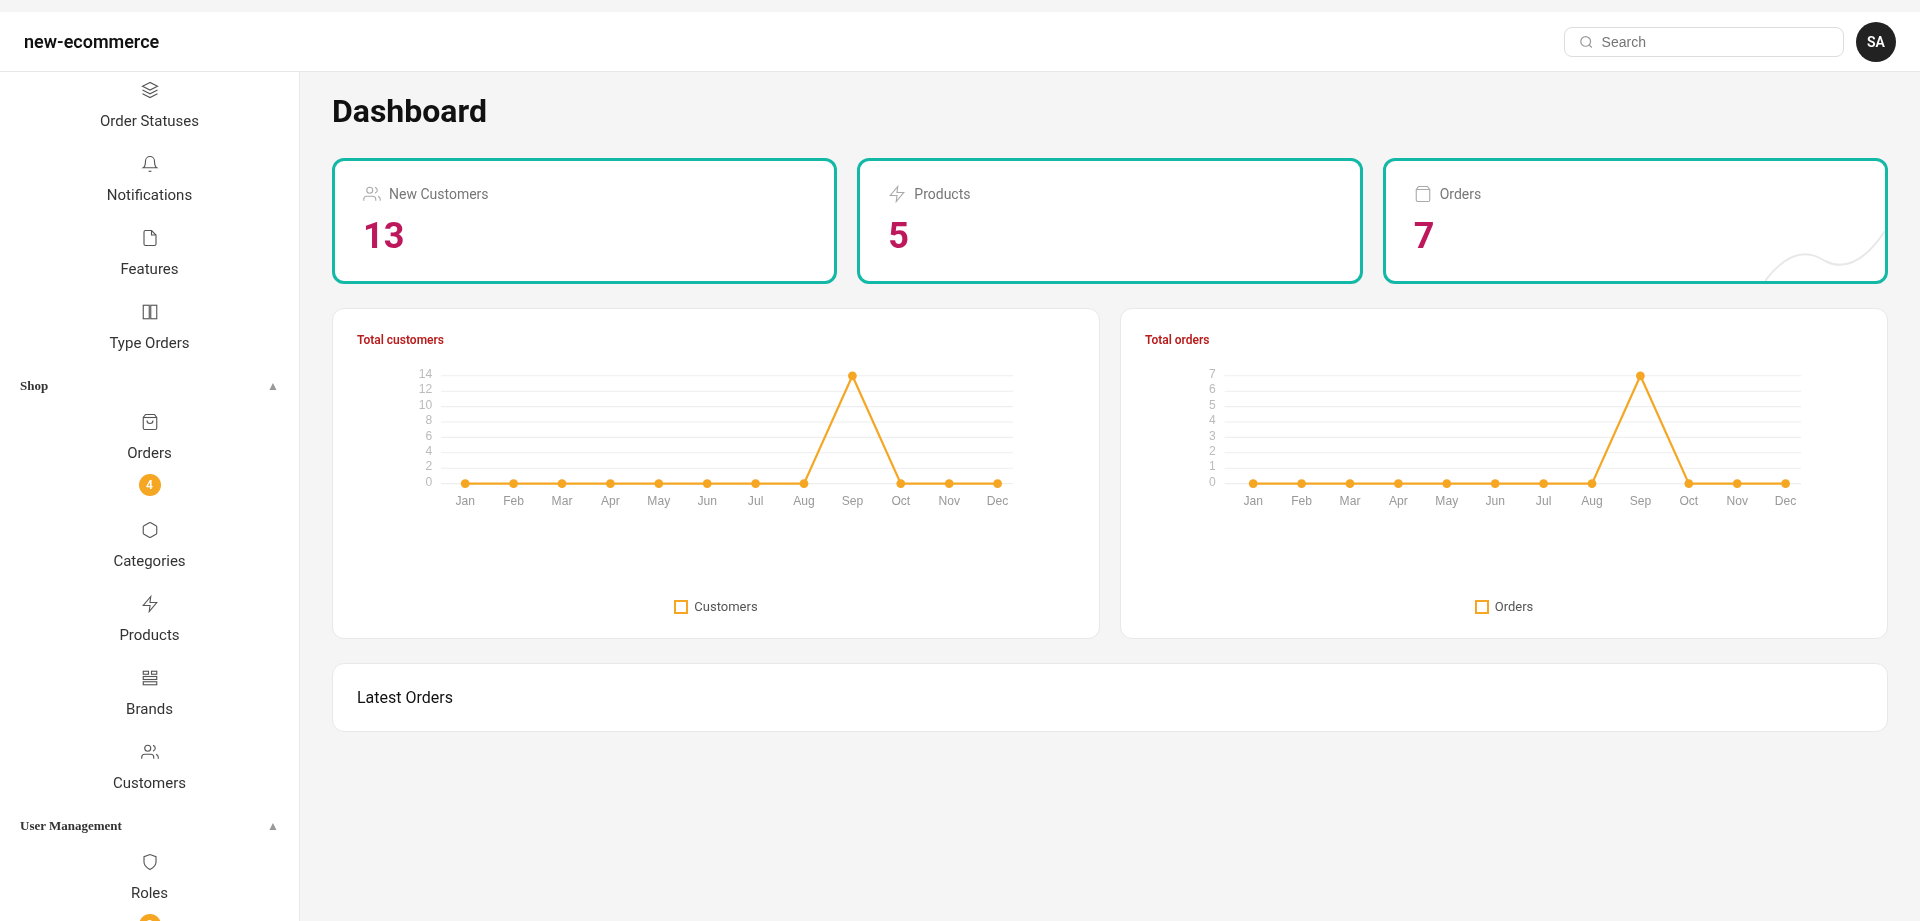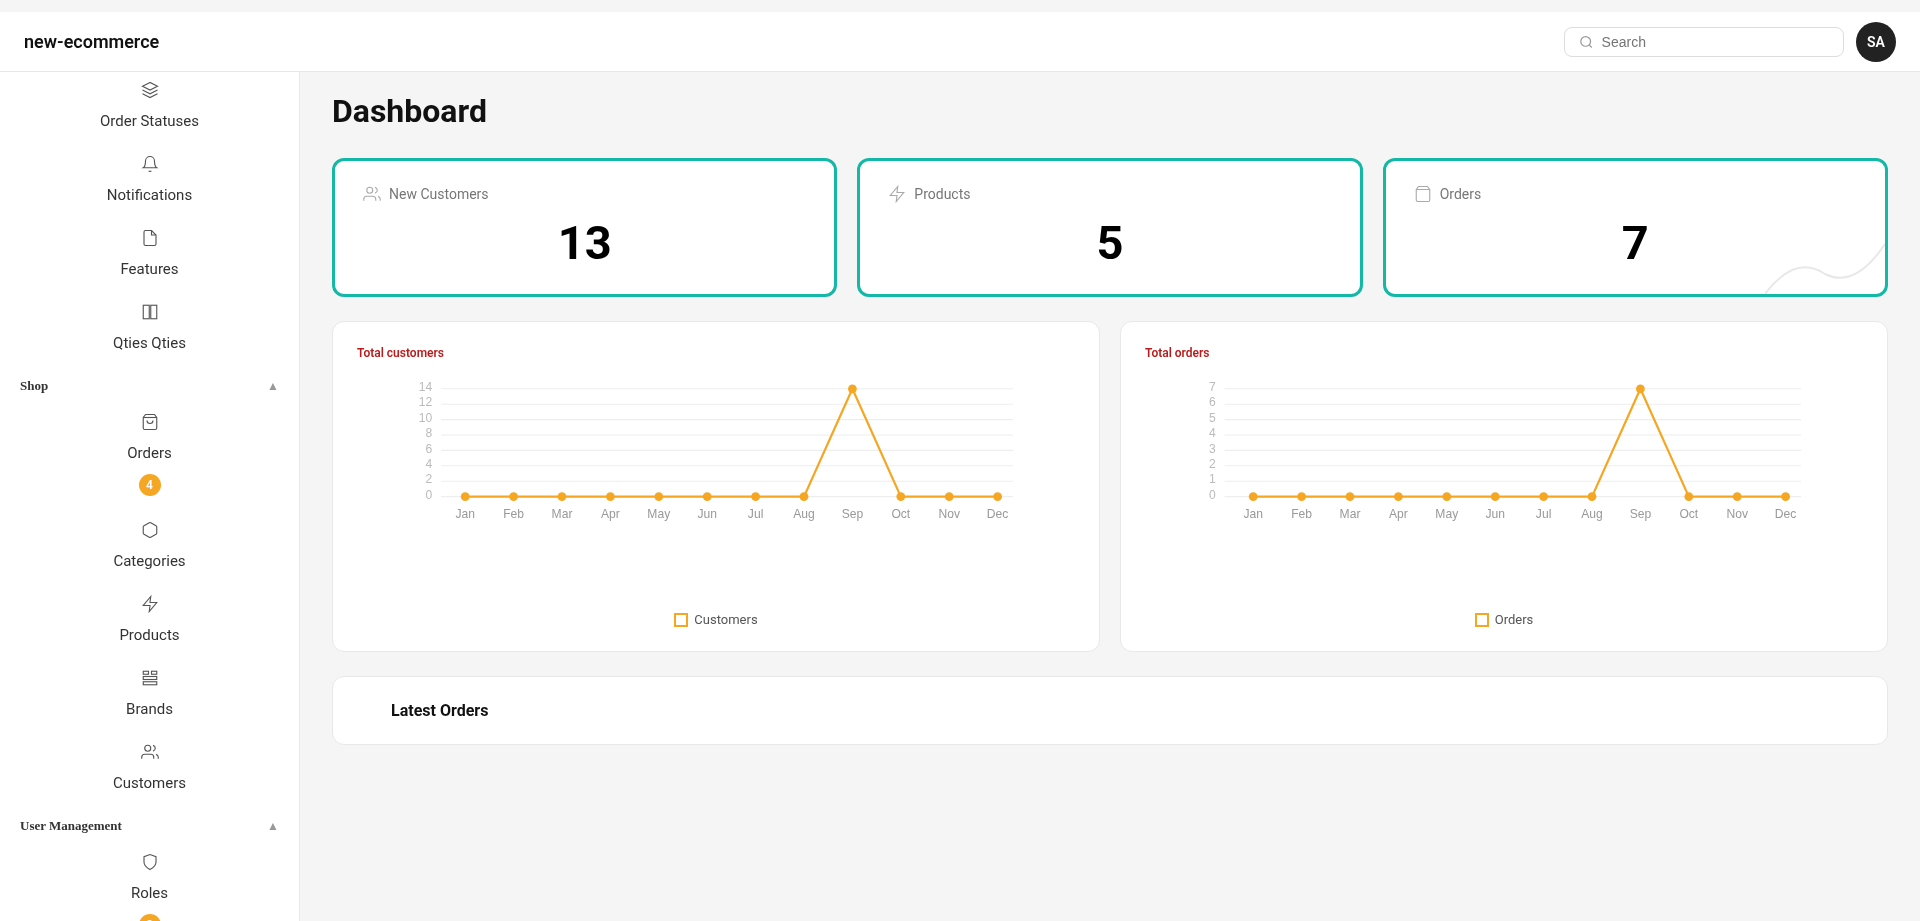--- a/index.html
+++ b/index.html
@@ -149,24 +149,23 @@
     }
     .stat-card-header {
       display: flex;
       align-items: center;
       gap: 8px;
       color: #777;
       font-size: 14px;
       margin-bottom: 12px;
     }
     .stat-card-value {
-      font-size: 47px;
+      font-size: 36px;
       font-weight: 700;
-      color: #000000;
-      text-align: center;
+      color: #be185d;
     }
     .stat-card.orders-card {
       position: relative;
       overflow: hidden;
     }
     .orders-wave {
       position: absolute;
       bottom: 0;
       right: 0;
       width: 120px;
@@ -214,23 +213,22 @@
 
     
     .latest-orders-card {
       background: #fff;
       border-radius: 12px;
       padding: 24px;
       border: 1px solid #e8e8e8;
     }
     .latest-orders-title {
       font-size: 16px;
-      font-weight: 700;
+      font-weight: 400;
       color: #111;
-      margin-left: 34px;
     }
 
     svg text { font-family: -apple-system, BlinkMacSystemFont, sans-serif; }
   </style>
 </head>
 <body>
 
 <div class="header">
   <div class="header-logo">new-ecommerce</div>
   <div class="header-right">
@@ -281,21 +279,21 @@
     </div>
 
 
     <div class="sidebar-item">
       <span class="icon">
         <svg width="18" height="18" viewBox="0 0 24 24" fill="none" stroke="currentColor" stroke-width="1.5">
           <rect x="3" y="3" width="8" height="18"></rect>
             <rect x="13" y="3" width="8" height="18"></rect>
         </svg>
       </span>
-      <span class="label">Qties Qties</span>
+      <span class="label">Type Orders</span>
     </div>
 
     <div class="section-header">
       <span>Shop</span>
       <span class="chevron">▲</span>
     </div>
 
     <div class="sidebar-item">
       <span class="icon">
         <svg width="18" height="18" viewBox="0 0 24 24" fill="none" stroke="currentColor" stroke-width="1.5">

